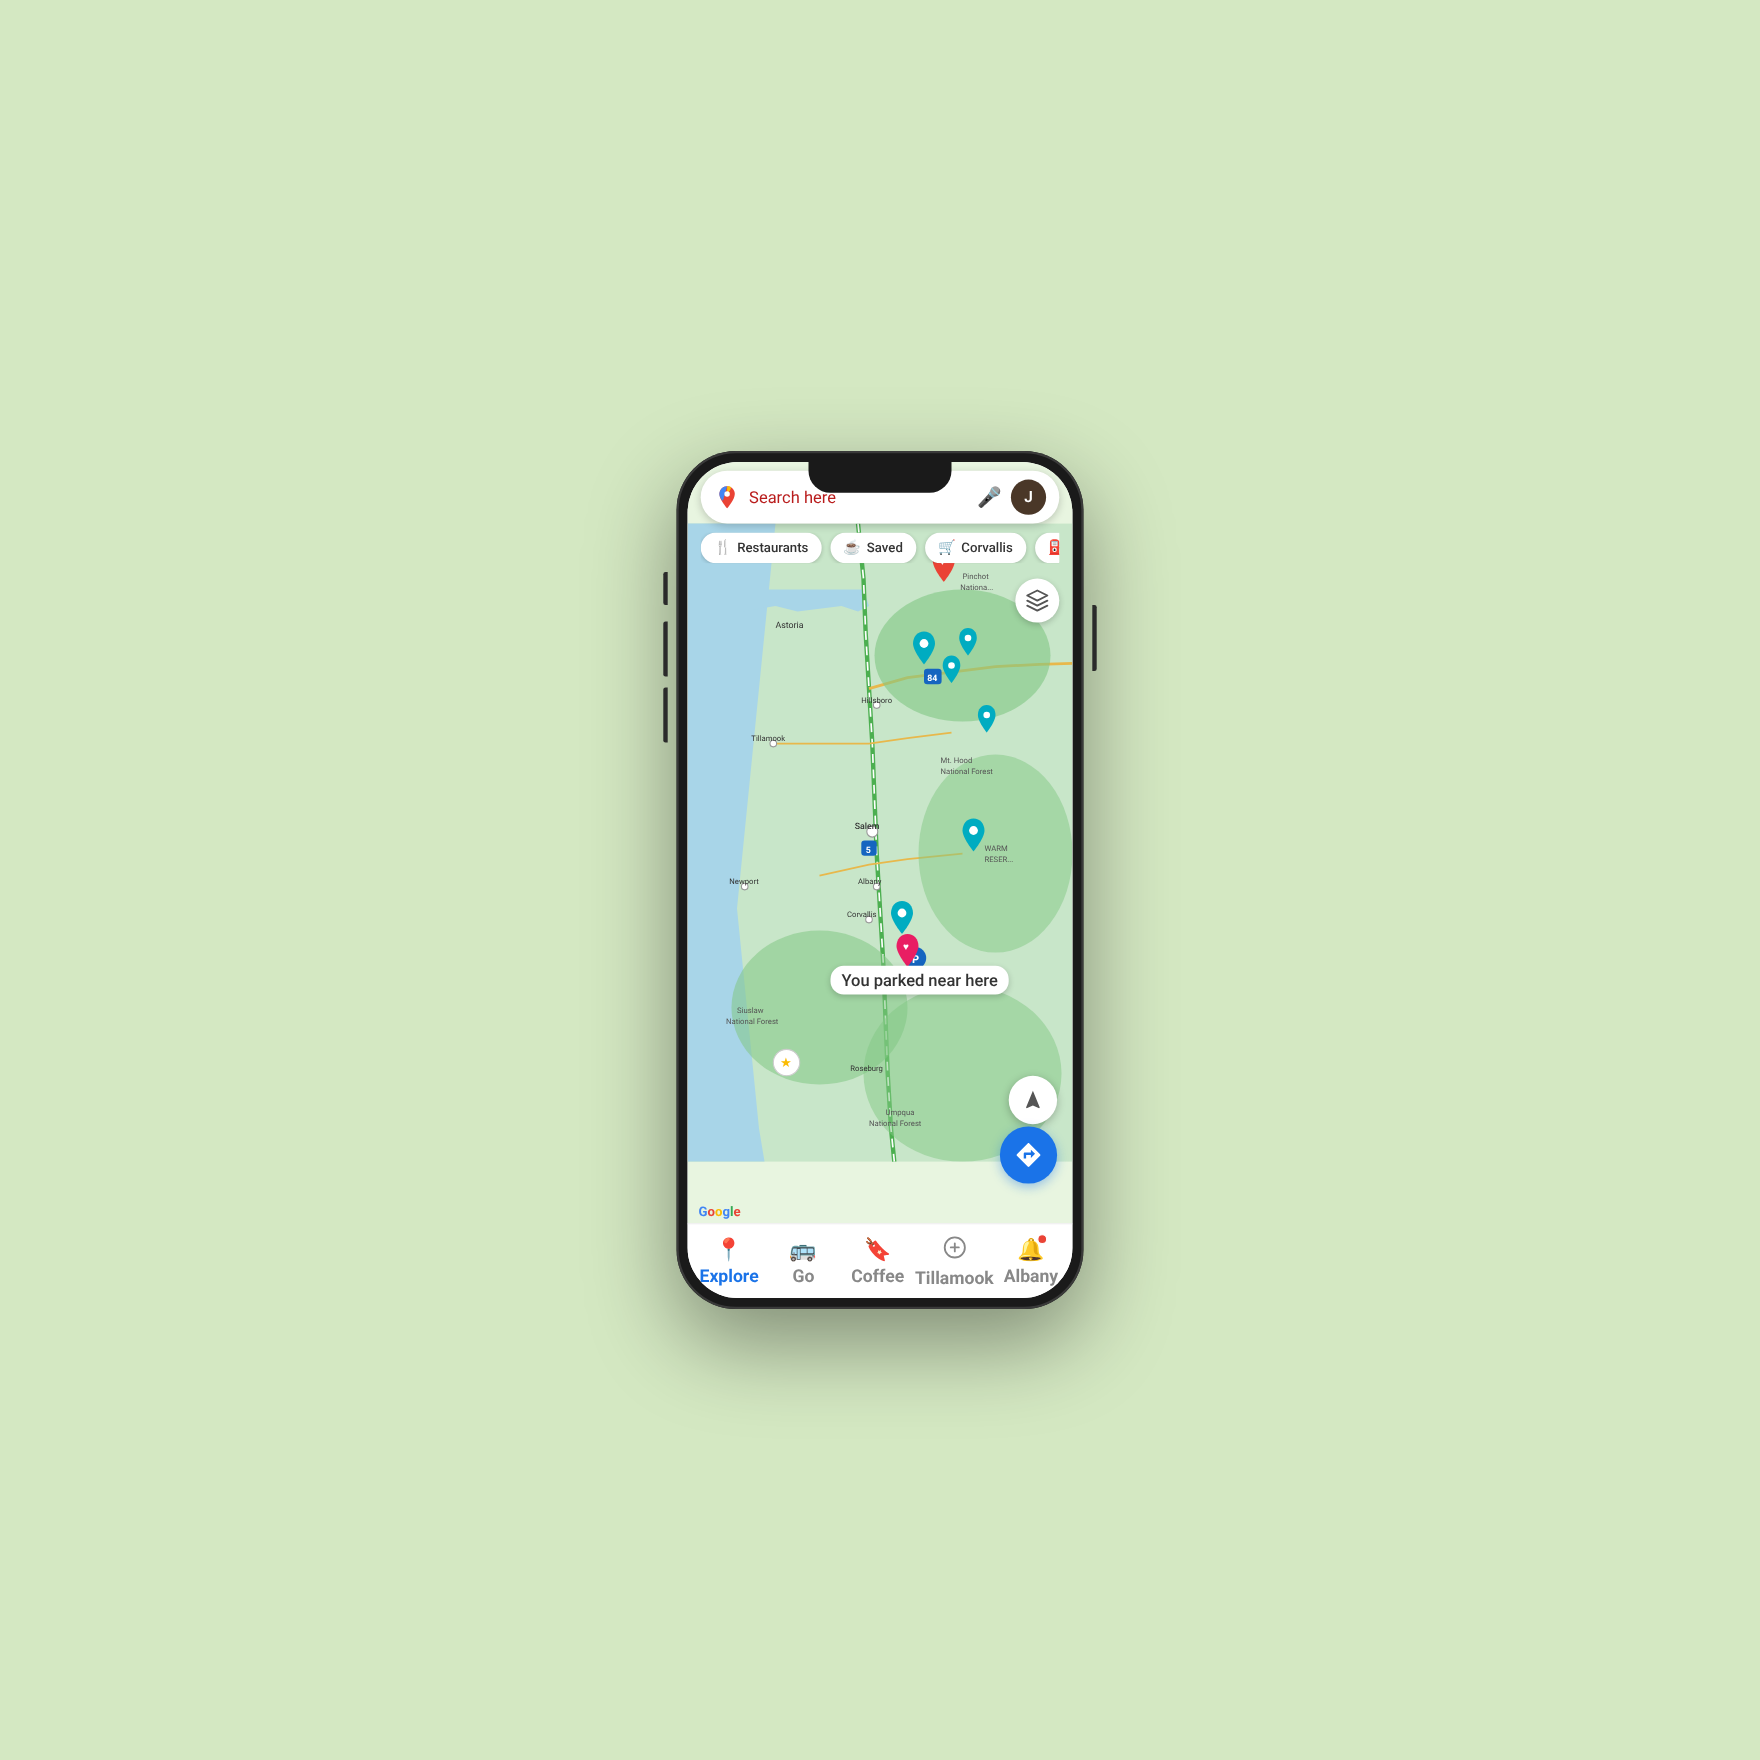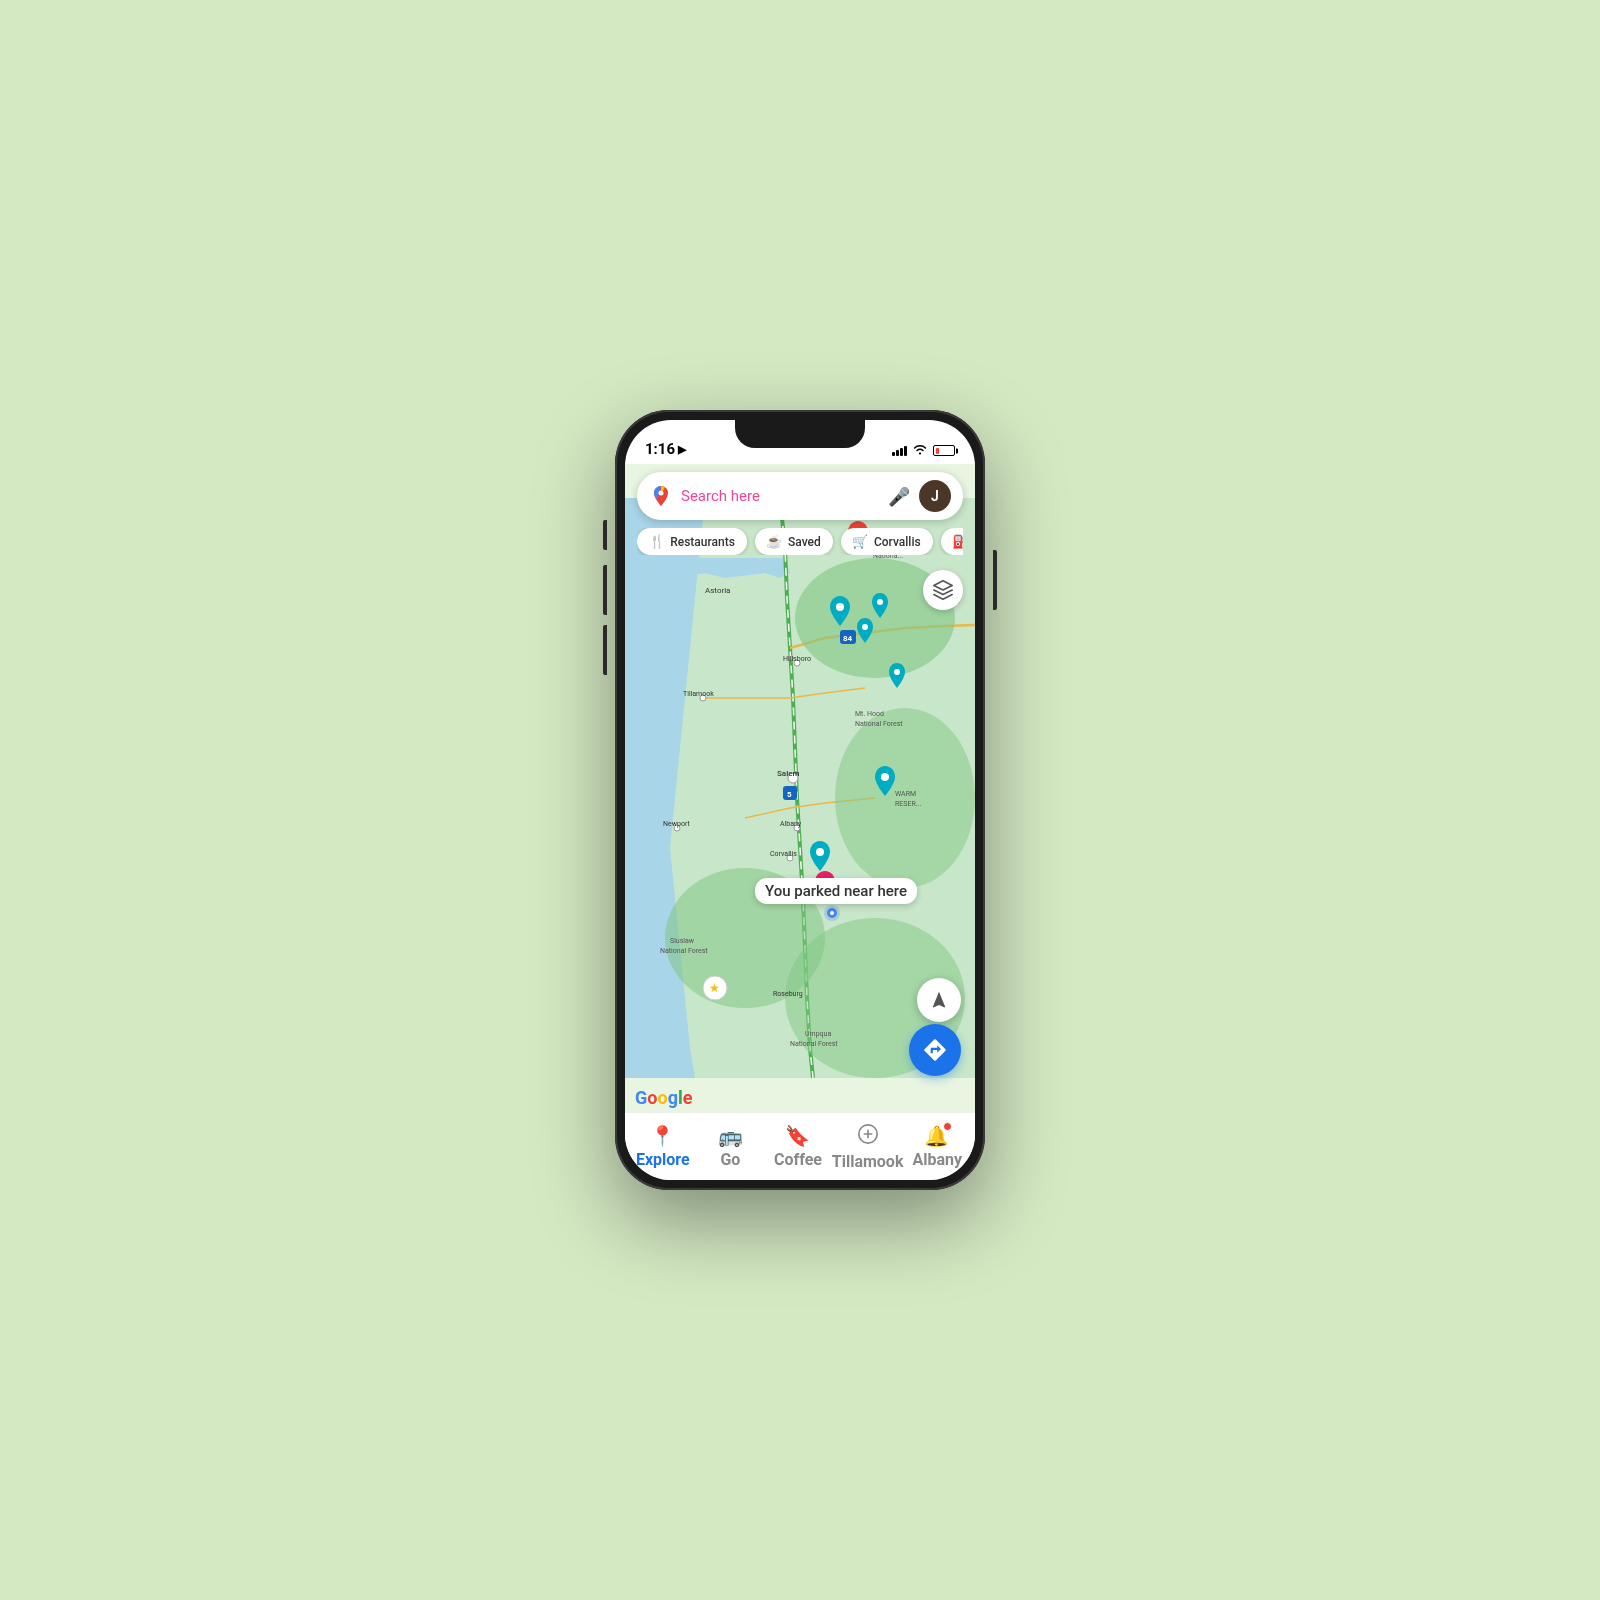--- a/index.html
+++ b/index.html
@@ -136,21 +136,21 @@
       gap: 8px;
     }
     .google-logo {
       width: 24px;
       height: 24px;
       flex-shrink: 0;
     }
     .search-input-text {
       flex: 1;
       font-size: 15px;
-      color: #ec4899;
+      color: #b91c1c;
     }
     .mic-icon {
       font-size: 18px;
       color: #555;
     }
     .user-avatar {
       width: 32px;
       height: 32px;
       background: #4a3728;
       border-radius: 50%;
@@ -252,21 +252,21 @@
       color: #333;
       box-shadow: 0 2px 6px rgba(0,0,0,0.2);
       white-space: nowrap;
     }
     
     .google-map-logo {
       position: absolute;
       bottom: 4px;
       left: 10px;
       z-index: 20;
-      font-size: 18px;
+      font-size: 12px;
       font-weight: 700;
     }
     .g-blue { color: #4285F4; }
     .g-red { color: #EA4335; }
     .g-yellow { color: #FBBC05; }
     .g-green { color: #34A853; }
     
     .bottom-nav {
       height: 68px;
       background: #fff;
@@ -364,44 +364,20 @@
 
   <div class="side-btn-right"></div>
   <div class="side-btn-left-1"></div>
   <div class="side-btn-left-2"></div>
   <div class="side-btn-left-3"></div>
 
   <div class="phone-inner">
 
     <div class="notch"></div>
 
-    <div class="status-bar">
-      <div class="status-time">
-        <span>1:16</span>
-        <span style="font-size:11px;">▶</span>
-      </div>
-      <div class="status-icons">
-        <div class="signal-bars">
-          <div class="signal-bar" style="height:4px;"></div>
-          <div class="signal-bar" style="height:6px;"></div>
-          <div class="signal-bar" style="height:8px;"></div>
-          <div class="signal-bar" style="height:10px;"></div>
-        </div>
-        <span class="wifi-icon">
-          <svg width="14" height="11" viewBox="0 0 14 11">
-            <path d="M7 8.5c.6 0 1 .4 1 1s-.4 1-1 1-1-.4-1-1 .4-1 1-1z" fill="#000"></path>
-            <path d="M4 6.5c1.7-1.7 4.3-1.7 6 0" fill="none" stroke="#000" stroke-width="1.5" stroke-linecap="round"></path>
-            <path d="M1.5 4c3-3 8-3 11 0" fill="none" stroke="#000" stroke-width="1.5" stroke-linecap="round"></path>
-          </svg>
-        </span>
-        <div class="battery-icon">
-          <div class="battery-fill"></div>
-        </div>
-      </div>
-    </div>
 
     <div class="map-area">
 
       <svg class="map-svg" viewBox="0 0 350 580" xmlns="http://www.w3.org/2000/svg">
 
         <rect width="350" height="580" fill="#c8e6c9"></rect>
 
         <path d="M0 0 L80 0 L75 50 L70 100 L65 150 L60 200 L55 250 L50 300 L45 350 L50 400 L55 450 L60 500 L65 550 L70 580 L0 580 Z" fill="#a8d5e8"></path>
 
         <path d="M30 60 L160 60 L165 75 L155 80 L140 75 L100 80 L80 75 L50 80 L30 70 Z" fill="#a8d5e8"></path>

